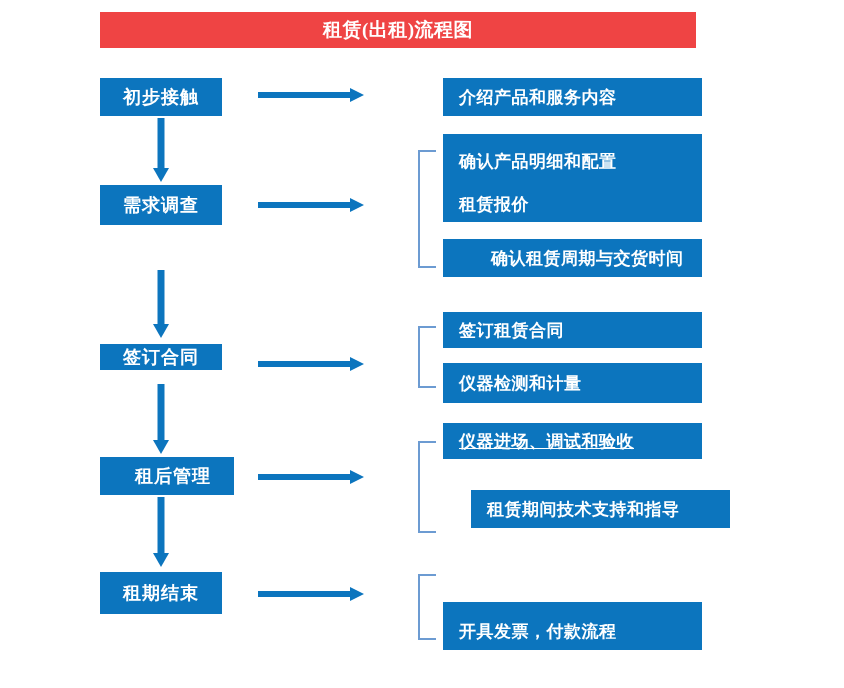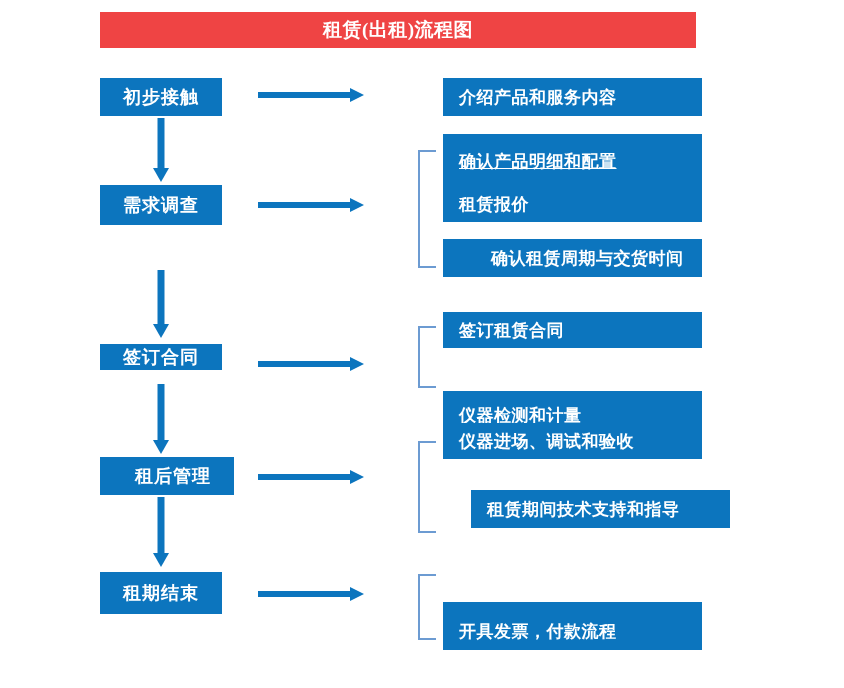--- a/index.html
+++ b/index.html
@@ -114,21 +114,21 @@
 
   <div class="stage-box" style="top:185px; height:40px;">需求调查</div>
 
   <svg class="h-arrow" style="left:258px; top:196px; width:106px; height:18px;" viewBox="0 0 106 18">
     <line x1="0" y1="9" x2="94" y2="9" stroke="#0C75BE" stroke-width="6"></line>
     <polygon points="92,2 106,9 92,16" fill="#0C75BE"></polygon>
   </svg>
 
   <div class="bracket" style="left:418px; top:150px; height:118px;"></div>
 
-  <div class="task-box" style="top:134px; height:54px;text-decoration:underline;">确认产品明细和配置</div>
+  <div class="task-box" style="top:134px; height:54px;">确认产品明细和配置</div>
 
   <div class="task-box" style="top:186px; height:36px;">租赁报价</div>
 
   <div class="task-box" style="top:239px; height:38px;padding-left:48px;">确认租赁周期与交货时间</div>
 
   <svg class="v-arrow" style="left:151px; top:270px; width:20px; height:70px;" viewBox="0 0 20 70">
     <line x1="10" y1="0" x2="10" y2="56" stroke="#0C75BE" stroke-width="7"></line>
     <polygon points="2,54 18,54 10,68" fill="#0C75BE"></polygon>
   </svg>
 
@@ -136,37 +136,37 @@
 
   <svg class="h-arrow" style="left:258px; top:355px; width:106px; height:18px;" viewBox="0 0 106 18">
     <line x1="0" y1="9" x2="94" y2="9" stroke="#0C75BE" stroke-width="6"></line>
     <polygon points="92,2 106,9 92,16" fill="#0C75BE"></polygon>
   </svg>
 
   <div class="bracket" style="left:418px; top:326px; height:62px;"></div>
 
   <div class="task-box" style="top:312px; height:36px;">签订租赁合同</div>
 
-  <div class="task-box" style="top:363px; height:48px;margin-top:28px;">仪器检测和计量</div>
+  <div class="task-box" style="top:363px; height:40px;">仪器检测和计量</div>
 
   <svg class="v-arrow" style="left:151px; top:384px; width:20px; height:72px;" viewBox="0 0 20 72">
     <line x1="10" y1="0" x2="10" y2="58" stroke="#0C75BE" stroke-width="7"></line>
     <polygon points="2,56 18,56 10,70" fill="#0C75BE"></polygon>
   </svg>
 
   <div class="stage-box" style="top:457px; height:38px;padding-left:12px;">租后管理</div>
 
   <svg class="h-arrow" style="left:258px; top:468px; width:106px; height:18px;" viewBox="0 0 106 18">
     <line x1="0" y1="9" x2="94" y2="9" stroke="#0C75BE" stroke-width="6"></line>
     <polygon points="92,2 106,9 92,16" fill="#0C75BE"></polygon>
   </svg>
 
   <div class="bracket" style="left:418px; top:441px; height:92px;"></div>
 
-  <div class="task-box" style="top:423px; height:36px;">仪器进场、调试和验收</div>
+  <div class="task-box" style="top:423px; height:36px;text-decoration:underline;">仪器进场、调试和验收</div>
 
   <div class="task-box" style="top:490px; height:38px;margin-left:28px;">租赁期间技术支持和指导</div>
 
   <svg class="v-arrow" style="left:151px; top:497px; width:20px; height:72px;" viewBox="0 0 20 72">
     <line x1="10" y1="0" x2="10" y2="58" stroke="#0C75BE" stroke-width="7"></line>
     <polygon points="2,56 18,56 10,70" fill="#0C75BE"></polygon>
   </svg>
 
   <div class="stage-box" style="top:572px; height:42px;">租期结束</div>
 

